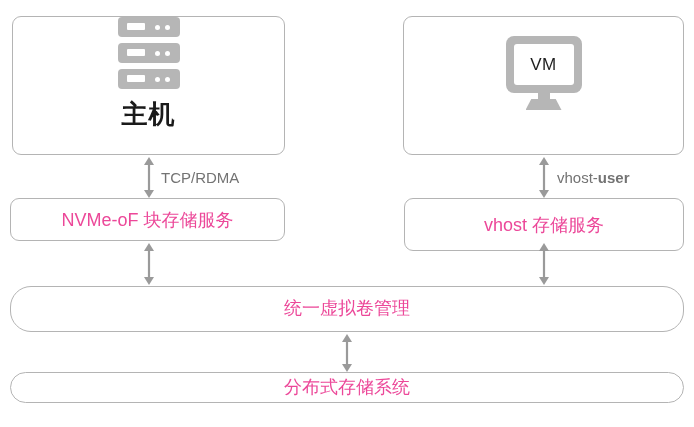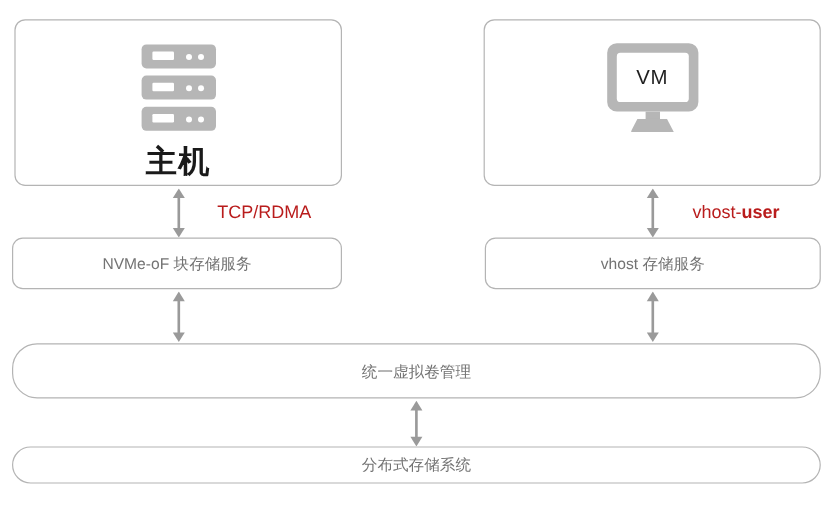--- a/index.html
+++ b/index.html
@@ -23,21 +23,21 @@
   }
 
   
   .node {
     position: absolute;
     box-sizing: border-box;
     background: #ffffff;
     border: 1px solid #b4b4b4;
     border-radius: 9px;
   }
-  .node.big { border-radius: 21px; }
+  .node.big { border-radius: 21px; font-family: Liberation Mono, monospace; }
 
   
   .top-box {
     display: flex;
     flex-direction: column;
     align-items: center;
     justify-content: flex-start;
   }
   .top-label {
     font-size: 26px;
@@ -47,22 +47,22 @@
     line-height: 1;
   }
 
   
   .bar-box {
     display: flex;
     align-items: center;
     justify-content: center;
   }
   .bar-label {
-    font-size: 13px;
-    color: #737373;
+    font-size: 18px;
+    color: #ec4899;
     line-height: 1;
     white-space: nowrap;
   }
 
   
   .server-icon {
     position: relative;
     width: 62px;
     height: 72px;
   }
@@ -152,33 +152,32 @@
   
   .connector {
     position: absolute;
   }
   .connector svg { display: block; }
 
   
   .conn-label {
     position: absolute;
     font-size: 15px;
-    color: #b91c1c;
+    color: #737373;
     white-space: nowrap;
     line-height: 1;
-    margin-left: 20px;
   }
   .conn-label .strong { font-weight: 700; text-align: center; }
 </style>
 </head>
 <body>
 
 <div id="diagram">
 
-  <div class="node top-box" style="left:12px; top:16px; width:273px; height:139px; padding-top:20px;">
+  <div class="node top-box" style="left:12px; top:16px; width:273px; height:139px; ">
     <div class="server-icon">
       <div class="server-unit u1">
         <span class="slot"></span>
         <span class="led a"></span>
         <span class="led b"></span>
       </div>
       <div class="server-unit u2">
         <span class="slot"></span>
         <span class="led a"></span>
         <span class="led b"></span>
@@ -223,21 +222,21 @@
     </svg>
   </div>
   <div class="conn-label" style="left:557px; top:170px;">
     <span>vhost-</span><span class="strong">user</span>
   </div>
 
   <div class="node bar-box" style="left:10px; top:198px; width:275px; height:43px;">
     <span class="bar-label">NVMe-oF 块存储服务</span>
   </div>
 
-  <div class="node bar-box" style="left:404px; top:198px; width:280px; height:43px;">
+  <div class="node bar-box" style="left:404px; top:198px; width:280px; height:53px;">
     <span class="bar-label">vhost 存储服务</span>
   </div>
 
   <div class="connector" style="left:141px; top:243px;">
     <svg width="16" height="42" viewBox="0 0 16 42">
       <line x1="8" y1="6" x2="8" y2="36" stroke="#9a9a9a" stroke-width="2.2"></line>
       <polygon points="8,0 3,8 13,8" fill="#9a9a9a"></polygon>
       <polygon points="8,42 3,34 13,34" fill="#9a9a9a"></polygon>
     </svg>
   </div>

